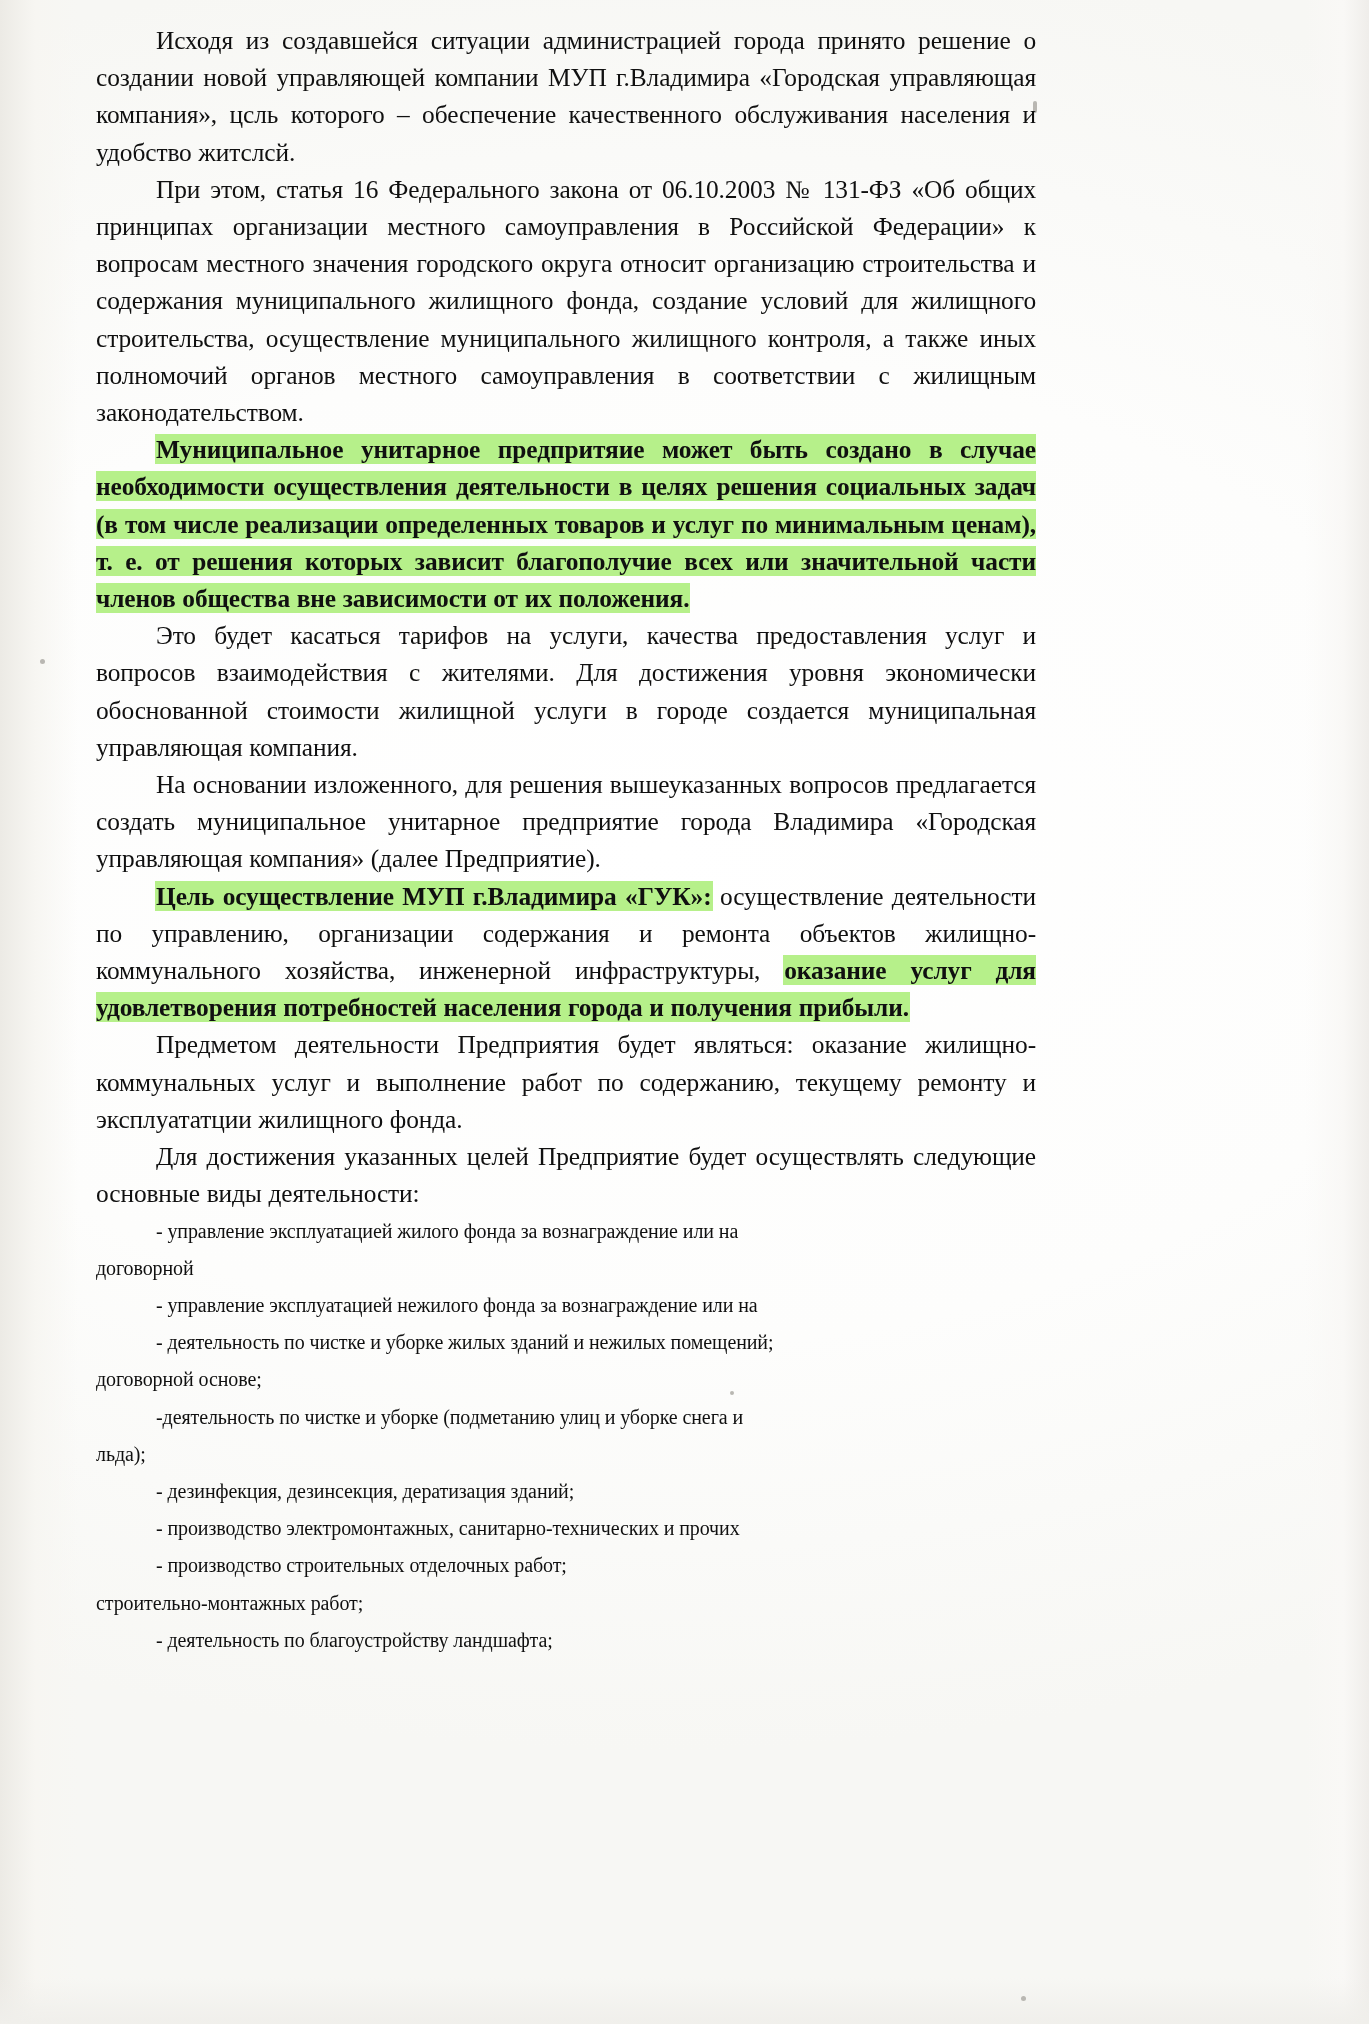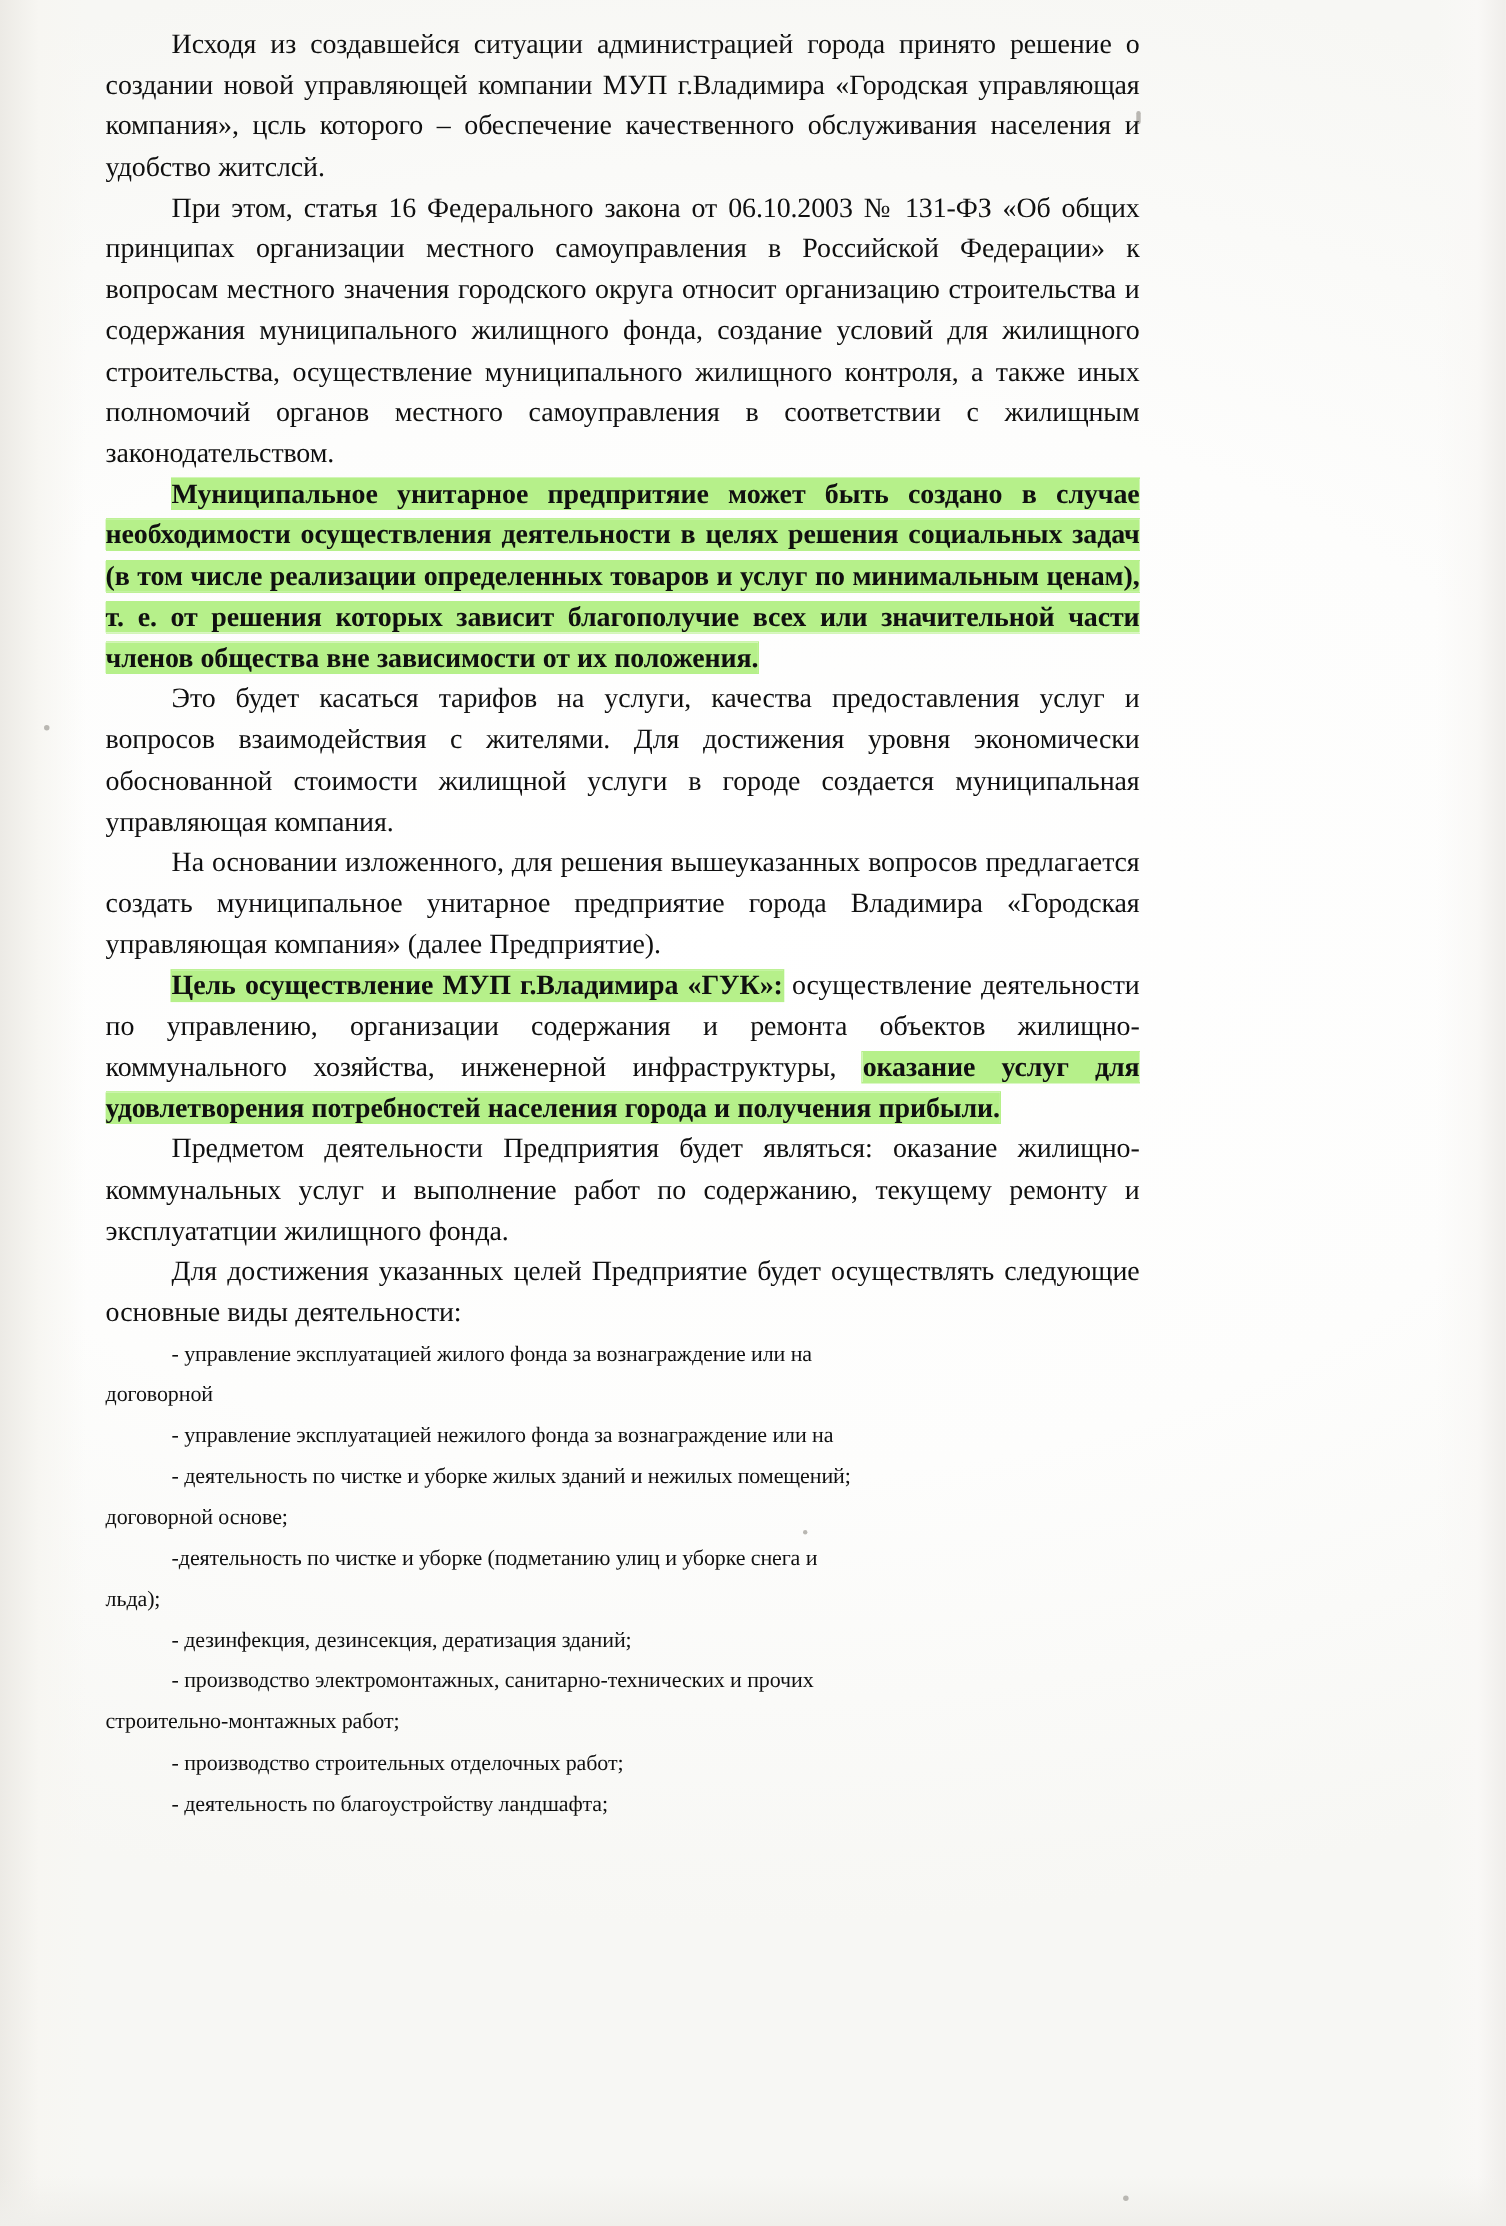--- a/index.html
+++ b/index.html
@@ -168,26 +168,26 @@
       <span>льда);</span>
     </p>
 
     <p class="listline nojust">
       <span>- дезинфекция, дезинсекция, дератизация зданий;</span>
     </p>
 
     <p class="listline">
       <span>- производство электромонтажных, санитарно-технических и прочих</span>
     </p>
+    <p class="listline nojust">
+      <span>- производство строительных отделочных работ;</span>
+    </p>
+
     <p class="listline cont nojust">
       <span>строительно-монтажных работ;</span>
-    </p>
-
-    <p class="listline nojust">
-      <span>- производство строительных отделочных работ;</span>
     </p>
 
     <p class="listline nojust">
       <span>- деятельность по благоустройству ландшафта;</span>
     </p>
 
   </div>
 </div>
 
 </body></html>

